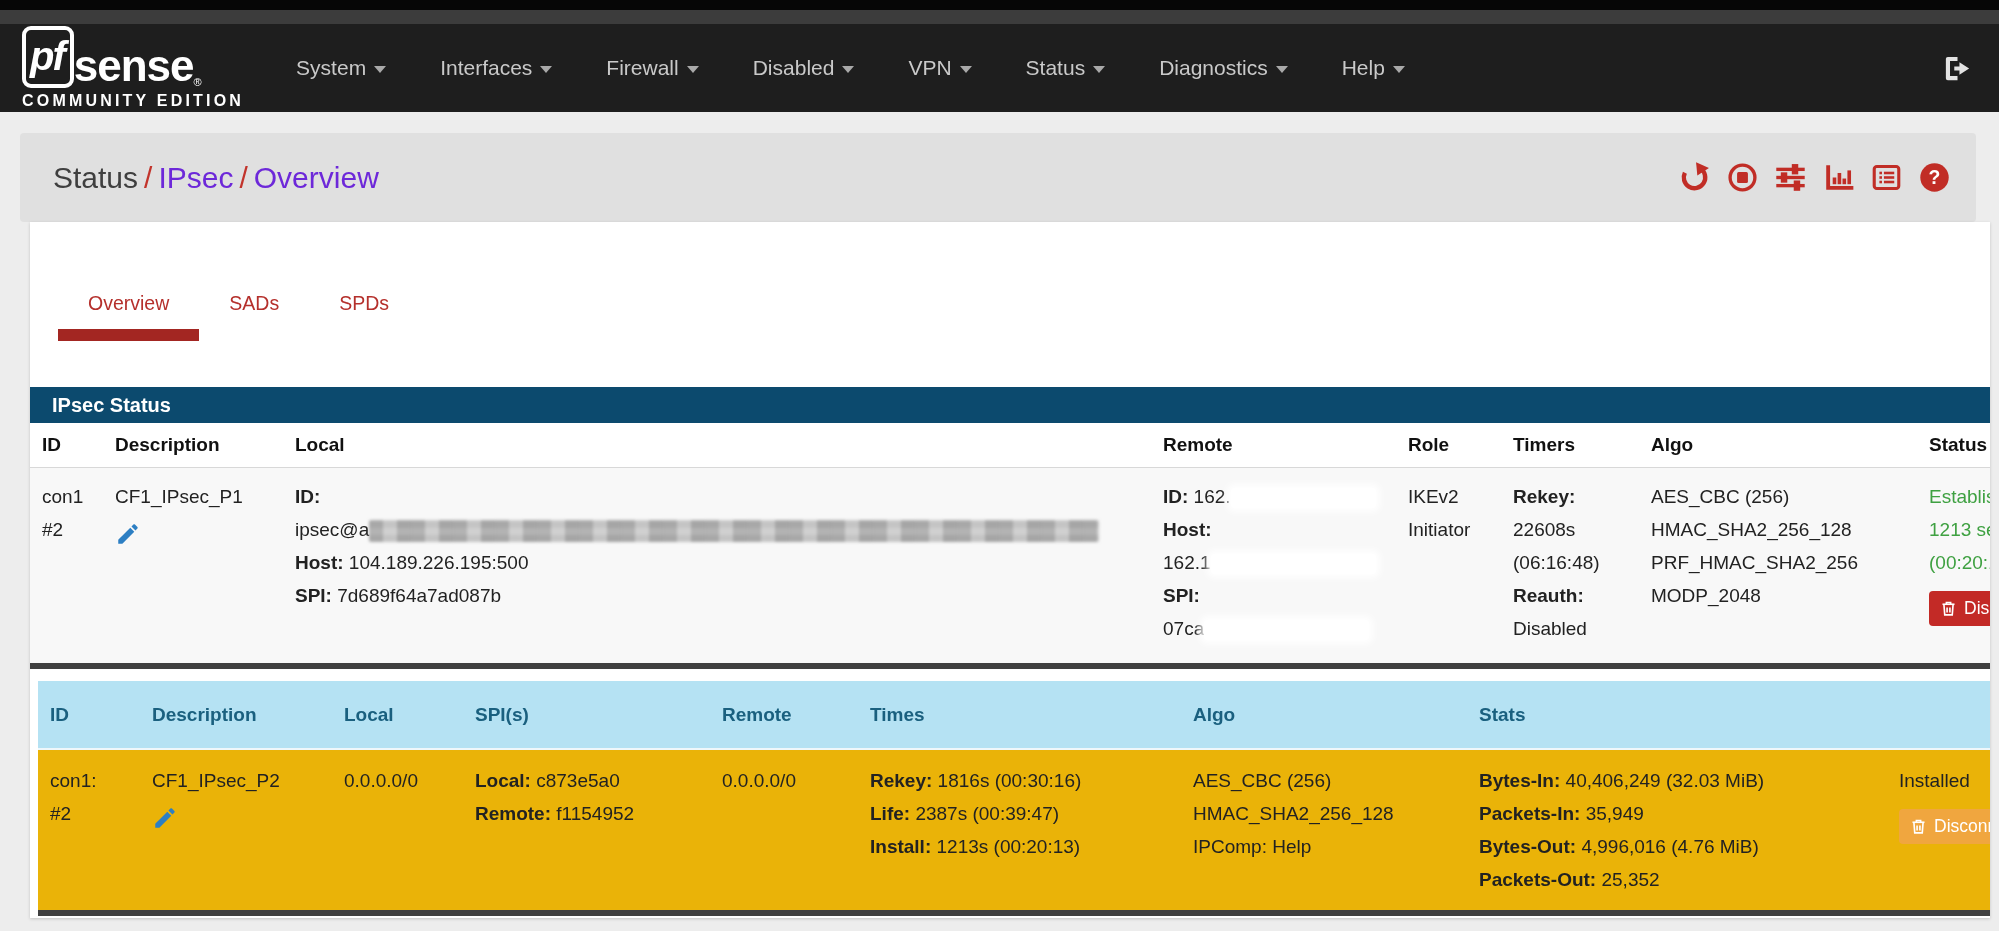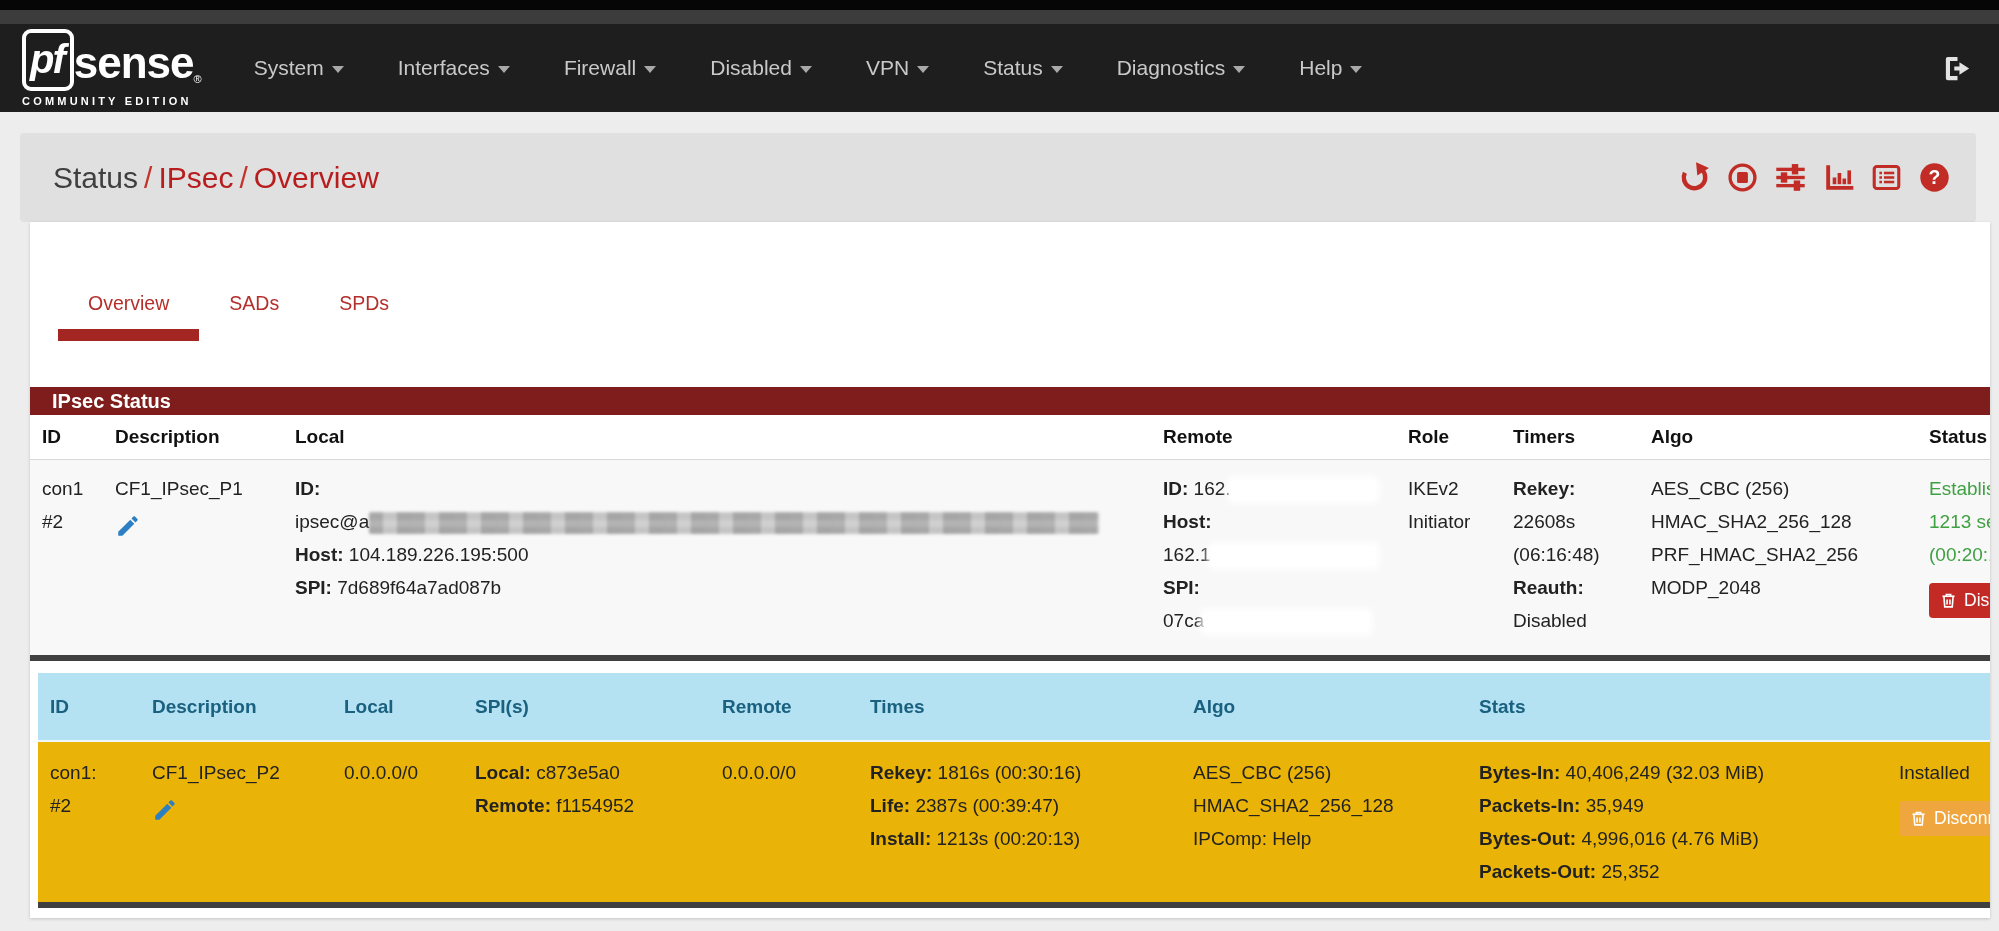--- a/index.html
+++ b/index.html
@@ -4,52 +4,52 @@
 <style>
   * { margin:0; padding:0; box-sizing:border-box; }
   html,body { width:1999px; height:931px; overflow:hidden;
               background:#ededed; font-family:"Liberation Sans", sans-serif; }
 
   
   .bar-black { height:10px; background:#060606; }
   .bar-gray  { height:14px; background:#3c3c3c; }
   .navbar { height:88px; background:#1e1e1e; display:flex; align-items:center; }
   .logo { margin-left:22px; margin-right:48px; color:#fff; }
-  .logo-main { display:flex; align-items:center; line-height:1; }
+  .logo-main { display:flex; align-items:flex-end; line-height:1; }
   .logo-pf { border:4px solid #fff; border-radius:9px; font-style:italic; font-weight:bold;
              font-size:40px; padding:6px 6px 8px 4px; letter-spacing:-2px; }
   .logo-sense { font-weight:bold; font-size:44px; margin-top:6px; letter-spacing:-1px; }
   .logo-reg { font-size:11px; margin-top:38px; }
-  .logo-sub { font-size:11px; font-weight:bold; letter-spacing:3.2px; margin-top:4px; }
+  .logo-sub { font-size:16px; font-weight:bold; letter-spacing:3.2px; margin-top:4px; }
   .nav-items { list-style:none; display:flex; align-items:center; }
   .nav-items li { color:#c9c9c9; font-size:21px; margin-right:46px; padding:10px 4px; cursor:pointer; white-space:nowrap; }
   .caret { display:inline-block; width:0; height:0; margin-left:8px; vertical-align:middle;
            border-left:6px solid transparent; border-right:6px solid transparent; border-top:7px solid #a9a9a9; }
   .nav-right { margin-left:auto; margin-right:26px; display:flex; align-items:center; }
 
   
   .breadcrumb-panel { margin:21px 0 0 20px; width:1956px; height:89px; background:#e0e0e0;
                       border-radius:4px; display:flex; align-items:center; }
   .crumbs { margin-left:33px; font-size:30px; color:#3f3f3f; }
   .crumb-sep { color:#c2342c; padding:0 6px; }
-  .crumb-link { color:#b91c1c; text-decoration:none; }
+  .crumb-link { color:#6d28d9; text-decoration:none; }
   .panel-icons { margin-left:auto; margin-right:26px; display:flex; align-items:center; gap:17px; }
   .picon { width:31px; height:31px; cursor:pointer; }
 
   
   .content-panel { margin-left:30px; width:1960px; height:696px; background:#fff;
                    overflow:hidden; position:relative; box-shadow:0 1px 3px rgba(0,0,0,.18); }
 
   
   .tabs { list-style:none; display:flex; margin:58px 0 0 28px; }
   .tabs li { color:#b5302c; font-size:19.5px; padding:12px 30px 14px; cursor:pointer; }
   .tabs li.active { border-bottom:12px solid #a32622; }
 
   
-  .panel-heading { margin-top:46px; height:28px; background:#7f1d1d; color:#fff;
+  .panel-heading { margin-top:46px; height:36px; background:#0c4a6e; color:#fff;
                    font-weight:bold; font-size:20px; display:flex; align-items:center; padding-left:22px; }
 
   
   table { border-collapse:collapse; table-layout:fixed; }
   .ike-table { width:2150px; }
   .ike-table th { text-align:left; font-size:19px; padding:11px 12px; border-bottom:1px solid #d8d8d8; color:#111; }
   .ike-table td { vertical-align:top; font-size:19px; line-height:33px; padding:12px 12px 18px;
                   background:#f8f8f8; border-bottom:6px solid #404040; color:#222; }
   .b { font-weight:bold; }
   .green { color:#3fa142; }

